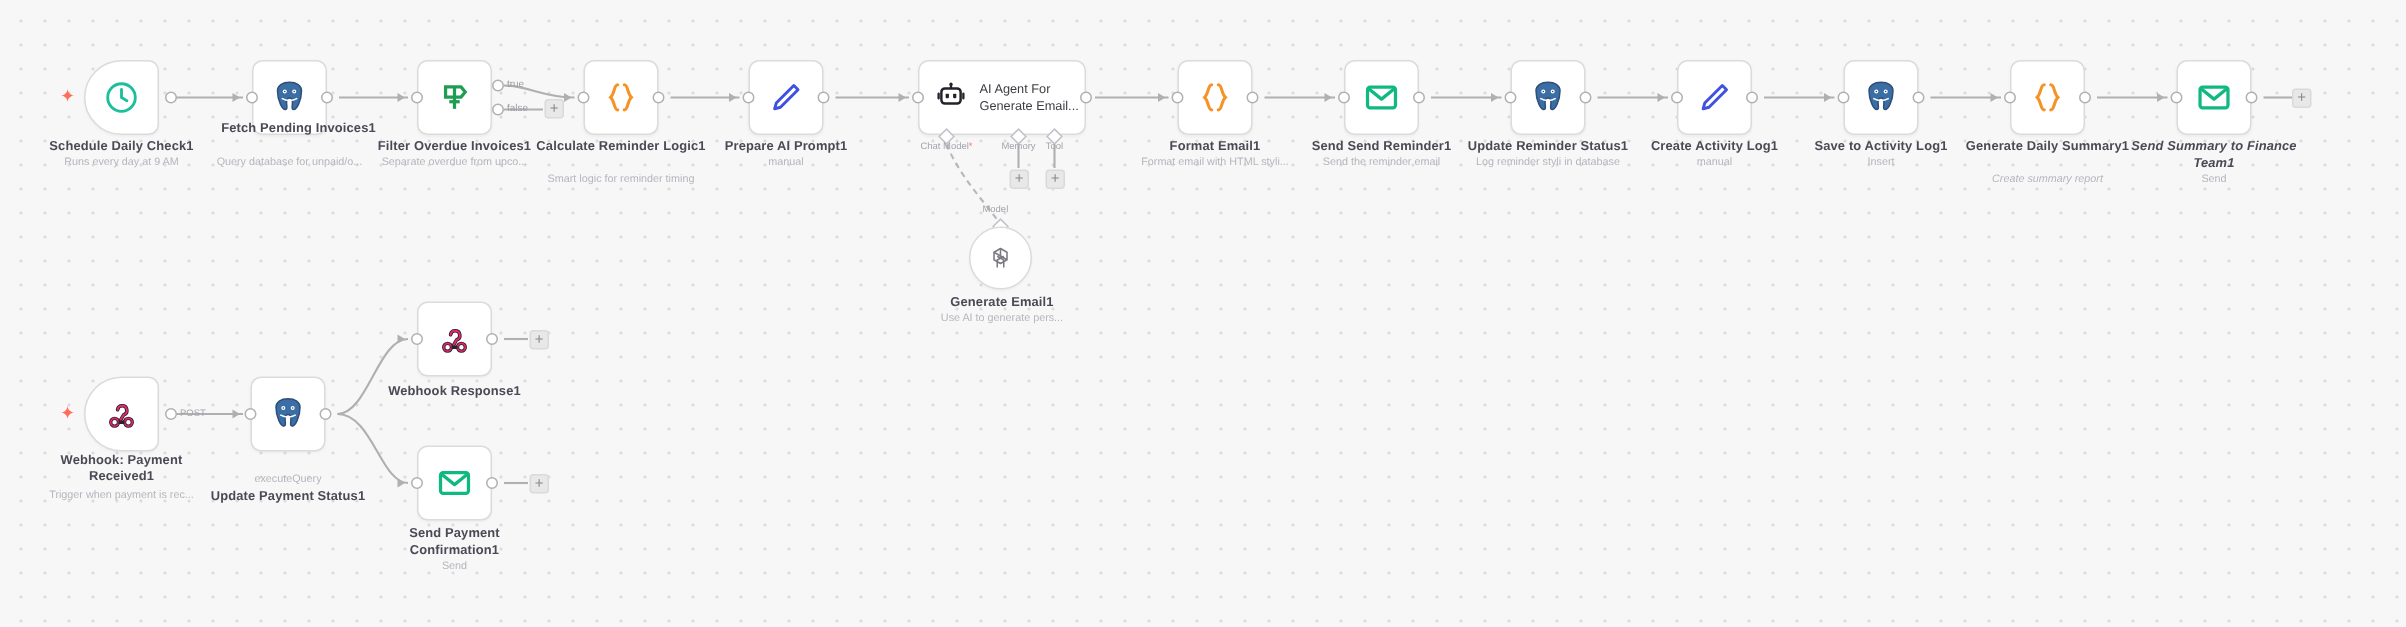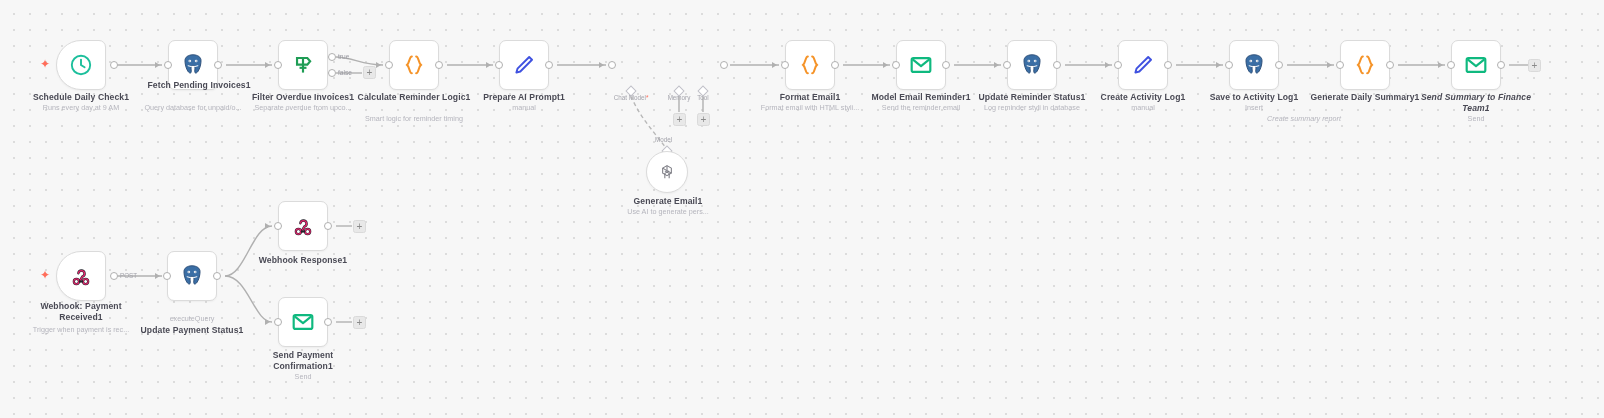--- a/index.html
+++ b/index.html
@@ -265,20 +265,34 @@
         <path d="M16.8 4.6 C18.3 6.1 18.3 6.1 19.4 7.2 L8.6 18 L5 19 L6 15.4 Z" fill="none" stroke="#3f51e0" stroke-width="1.8" stroke-linejoin="round"></path>
       </svg>
     </span>
   </div>
   <div class="port" style="left:495px; top:61px;"></div>
   <div class="port" style="left:545px; top:61px;"></div>
   <div class="arrow" style="left:599px; top:61.5px;"></div>
   <div class="nlabel" style="left:463px; top:92px; width:122px;">Prepare AI Prompt1</div>
   <div class="nsub" style="left:463px; top:103px; width:122px;">manual</div>
 
+  <div class="nbox wide" style="left:612px; top:40px;">
+    <span>
+      <svg class="icon" width="22" height="22" viewBox="0 0 24 24">
+        <path d="M12 2.6 V5" stroke="#23232b" stroke-width="1.7" fill="none"></path>
+        <circle cx="12" cy="2.3" r="1.2" fill="#23232b"></circle>
+        <rect x="5" y="5.4" width="14" height="11" rx="2.6" fill="none" stroke="#23232b" stroke-width="1.8"></rect>
+        <rect x="8.1" y="9.2" width="2.4" height="3.3" rx="0.6" fill="#23232b"></rect>
+        <rect x="13.5" y="9.2" width="2.4" height="3.3" rx="0.6" fill="#23232b"></rect>
+        <path d="M3 9.2 V12.6 M21 9.2 V12.6" stroke="#23232b" stroke-width="1.7" stroke-linecap="round"></path>
+      </svg>
+    </span>
+    <span class="agent-text">AI Agent For
+Generate Email...</span>
+  </div>
   <div class="port" style="left:608px; top:61px;"></div>
   <div class="port" style="left:720px; top:61px;"></div>
   <div class="arrow" style="left:772px; top:61.5px;"></div>
 
   <div class="subport" style="left:627px; top:87px;"></div>
   <div class="subport" style="left:675px; top:87px;"></div>
   <div class="subport" style="left:699px; top:87px;"></div>
   <div class="subport-lbl" style="left:601px; top:94px; width:60px;"><span>Chat Model</span><span class="req">*</span></div>
   <div class="subport-lbl" style="left:659px; top:94px; width:40px;">Memory</div>
   <div class="subport-lbl" style="left:687px; top:94px; width:32px;">Tool</div>
@@ -321,21 +335,21 @@
     <span>
       <svg class="icon" width="26" height="26" viewBox="0 0 24 24">
         <rect x="3.4" y="5.6" width="17.2" height="12.8" rx="1.6" fill="none" stroke="#0fb97f" stroke-width="2"></rect>
         <path d="M4.3 6.8 L12 13 L19.7 6.8" fill="none" stroke="#0fb97f" stroke-width="2" stroke-linejoin="round"></path>
       </svg>
     </span>
   </div>
   <div class="port" style="left:892px; top:61px;"></div>
   <div class="port" style="left:942px; top:61px;"></div>
   <div class="arrow" style="left:994px; top:61.5px;"></div>
-  <div class="nlabel" style="left:859px; top:92px; width:124px;">Model Email Reminder1</div>
+  <div class="nlabel" style="left:859px; top:92px; width:124px;">Send Send Reminder1</div>
   <div class="nsub" style="left:859px; top:103px; width:124px;">Send the reminder email</div>
 
   <div class="nbox" style="left:1007px; top:40px;">
     <span>
       <svg class="icon" width="26" height="26" viewBox="0 0 24 24">
         <path d="M12 2.6c-4.4 0-7.4 2.1-7.4 5.3 0 2.6.6 5.6 1.8 8.2.9 2 2 3.3 3 3.3.7 0 1-.5 1-1.4 0-.8-.2-2-.2-3.1 0-1.6.8-2.6 1.8-2.6s1.8 1 1.8 2.6c0 1.1-.2 2.3-.2 3.1 0 .9.3 1.4 1 1.4 1 0 2.1-1.3 3-3.3 1.2-2.6 1.8-5.6 1.8-8.2 0-3.2-3-5.3-7.4-5.3z" fill="#3a6ea5" stroke="#2e4f78" stroke-width="0.9"></path>
         <circle cx="9.1" cy="8.3" r="1.25" fill="#ffffff"></circle>
         <circle cx="14.9" cy="8.3" r="1.25" fill="#ffffff"></circle>
         <circle cx="9.1" cy="8.3" r="0.5" fill="#2e4f78"></circle>
         <circle cx="14.9" cy="8.3" r="0.5" fill="#2e4f78"></circle>
@@ -385,21 +399,21 @@
       <svg class="icon" width="26" height="26" viewBox="0 0 24 24">
         <path d="M10 4.2 C7.6 4.2 8.2 9.6 5.6 11.9 C8.2 14.2 7.6 19.6 10 19.6" fill="none" stroke="#f59328" stroke-width="1.9" stroke-linecap="round"></path>
         <path d="M14 4.2 C16.4 4.2 15.8 9.6 18.4 11.9 C15.8 14.2 16.4 19.6 14 19.6" fill="none" stroke="#f59328" stroke-width="1.9" stroke-linecap="round"></path>
       </svg>
     </span>
   </div>
   <div class="port" style="left:1336px; top:61px;"></div>
   <div class="port" style="left:1386px; top:61px;"></div>
   <div class="arrow" style="left:1438px; top:61.5px;"></div>
   <div class="nlabel" style="left:1308px; top:92px; width:114px;">Generate Daily Summary1</div>
-  <div class="nsub" style="left:1242px; top:114px; width:124px;font-style:italic;">Create summary report</div>
+  <div class="nsub" style="left:1303px; top:114px; width:124px;font-style:italic;">Create summary report</div>
 
   <div class="nbox" style="left:1451px; top:40px;">
     <span>
       <svg class="icon" width="26" height="26" viewBox="0 0 24 24">
         <rect x="3.4" y="5.6" width="17.2" height="12.8" rx="1.6" fill="none" stroke="#0fb97f" stroke-width="2"></rect>
         <path d="M4.3 6.8 L12 13 L19.7 6.8" fill="none" stroke="#0fb97f" stroke-width="2" stroke-linejoin="round"></path>
       </svg>
     </span>
   </div>
   <div class="port" style="left:1447px; top:61px;"></div>

